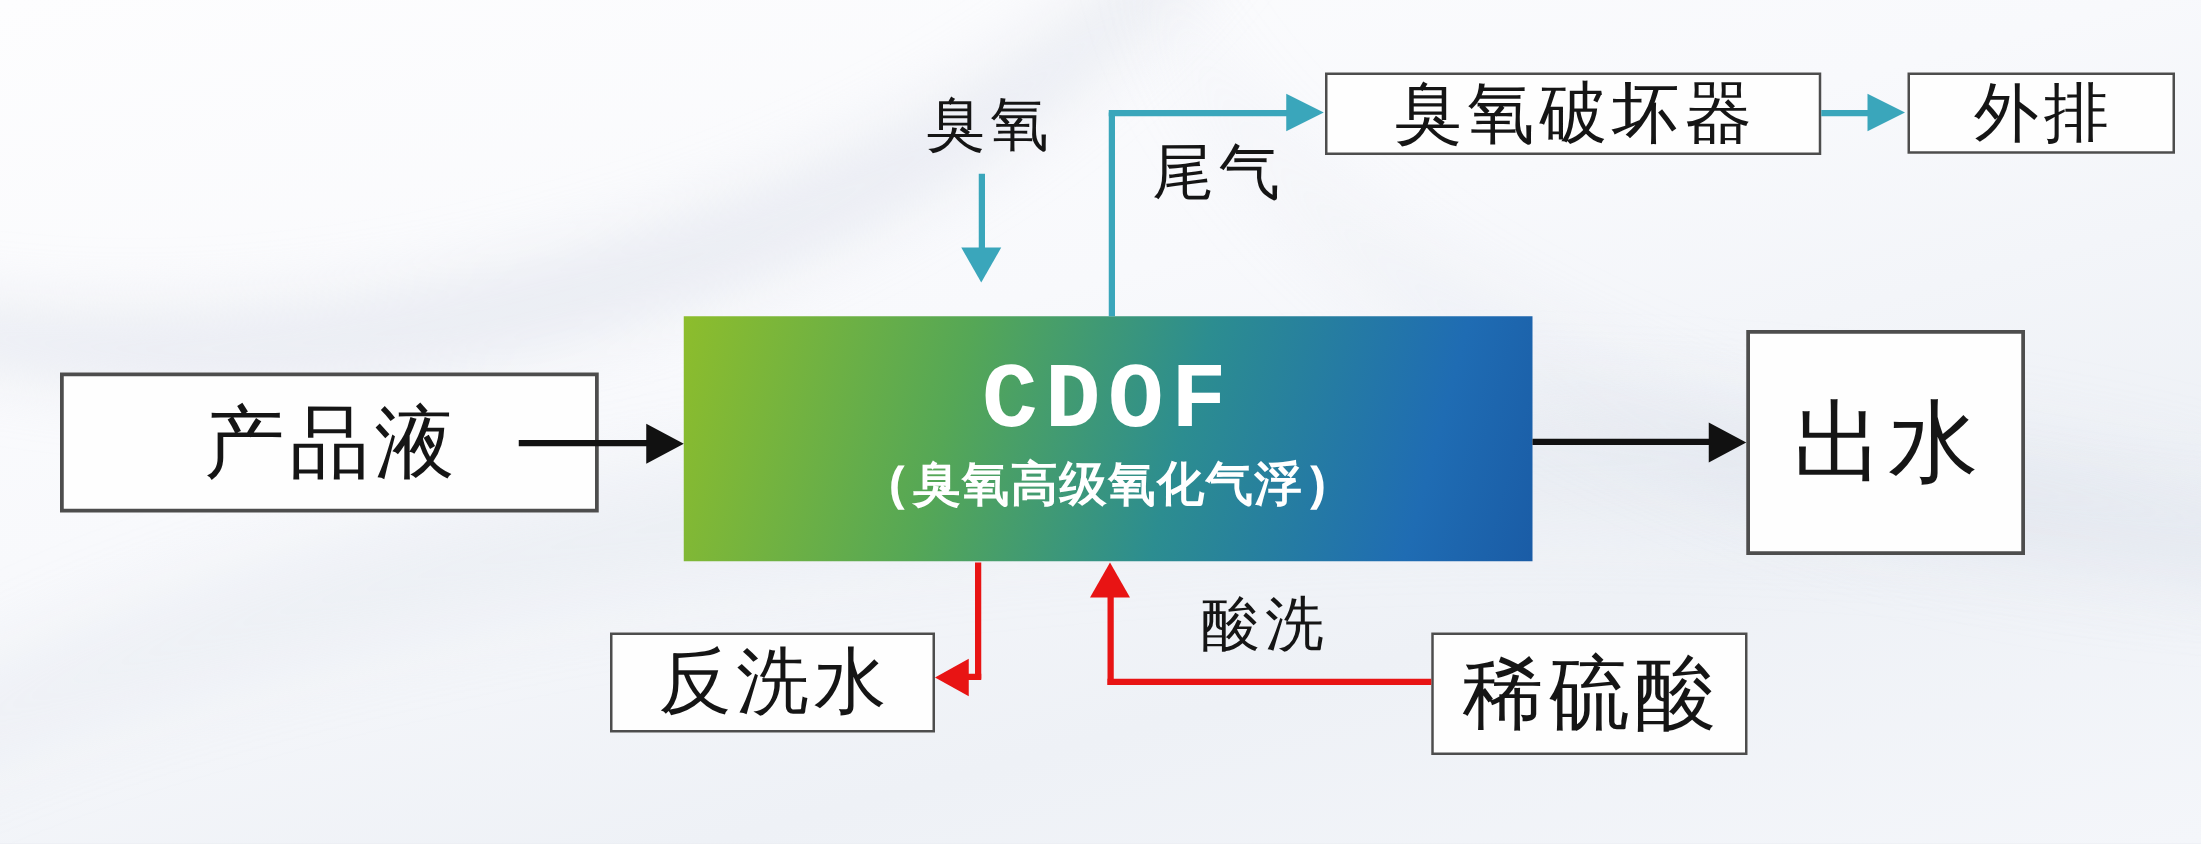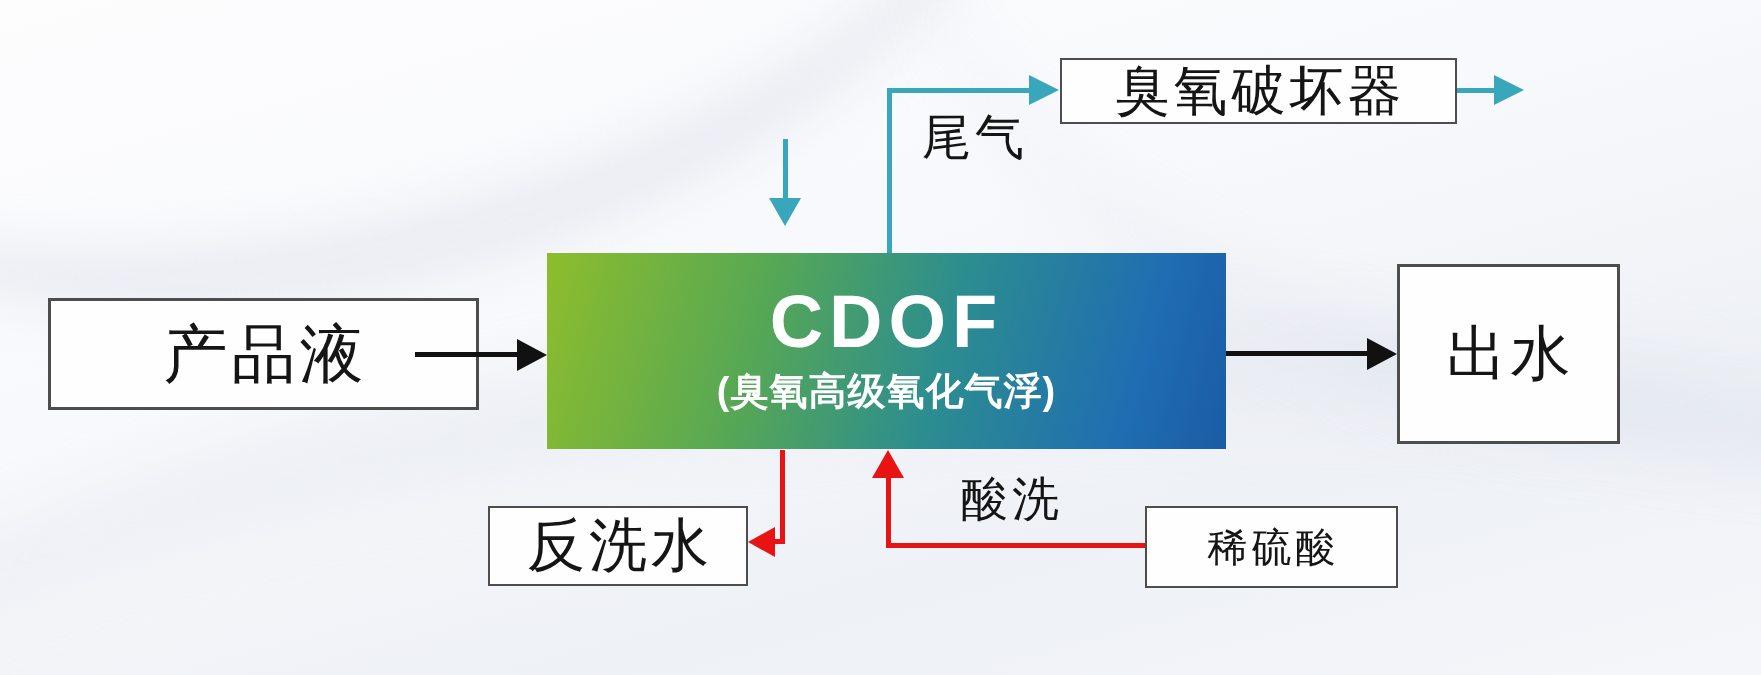--- a/index.html
+++ b/index.html
@@ -21,31 +21,31 @@
     border-bottom:60px solid rgba(215,220,232,0.25);filter:blur(30px);transform:rotate(10deg);}
 
   .node{
     position:absolute;display:flex;align-items:center;justify-content:center;
     background:#fefefe;border:3px solid #4d4d4d;box-sizing:border-box;
     letter-spacing:4px;white-space:nowrap;
   }
   .node span{transform:translateX(2px);} 
 
   .box-product{left:48px;top:298px;width:431px;height:112px;font-size:64px;justify-content:center;}
-  .box-effluent{left:1397px;top:264px;width:223px;height:180px;font-size:60px;}
+  .box-effluent{left:1397px;top:264px;width:223px;height:180px;font-size:72px;}
   .box-destructor{left:1060px;top:58px;width:397px;height:66px;font-size:54px;border-width:2px;}
   .box-outfall{left:1526px;top:58px;width:214px;height:65px;font-size:52px;border-width:2px;}
   .box-backwash{left:488px;top:506px;width:260px;height:80px;font-size:58px;border-width:2px;justify-content:center;}
-  .box-acid{left:1145px;top:506px;width:253px;height:82px;font-size:40px;border-width:2px;}
+  .box-acid{left:1145px;top:506px;width:253px;height:98px;font-size:65px;border-width:2px;}
 
   .box-cdof{
     left:547px;top:253px;width:679px;height:196px;
     position:absolute;display:flex;flex-direction:column;align-items:center;justify-content:center;
     background:linear-gradient(105deg,#8dbd2c 0%,#55a756 32%,#2c8d90 58%,#1f6cb3 86%,#1a5ca6 100%);
-    color:#ffffff;font-family:Liberation Sans, sans-serif;font-weight:bold;
+    color:#ffffff;font-family:Liberation Mono, monospace;font-weight:bold;
     text-align:center;
   }
   .cdof-title{font-size:74px;line-height:80px;letter-spacing:6px;}
   .cdof-subtitle{font-size:38px;line-height:58px;letter-spacing:1px;}
 
   .flowlabel{position:absolute;font-size:47px;letter-spacing:4px;white-space:nowrap;text-align:center;}
   .lbl-ozone{left:712px;top:68px;width:160px;}
   .lbl-tailgas{left:895px;top:105px;width:160px;font-size:49px;}
   .lbl-acidwash{left:932px;top:468px;width:160px;font-family:Liberation Serif, serif;}
 
@@ -83,29 +83,33 @@
   </div>
 
   <div class="node box-effluent">
     <span>出水</span>
   </div>
 
   <div class="node box-destructor">
     <span>臭氧破坏器</span>
   </div>
 
+  <div class="node box-outfall">
+    <span>外排</span>
+  </div>
 
   <div class="node box-backwash">
     <span>反洗水</span>
   </div>
 
   <div class="node box-acid">
     <span>稀硫酸</span>
   </div>
 
+  <div class="flowlabel lbl-ozone">臭氧</div>
   <div class="flowlabel lbl-tailgas">尾气</div>
   <div class="flowlabel lbl-acidwash">酸洗</div>
 
   <div class="seg black" style="left:415px;top:352px;width:104px;height:5px;"></div>
   <div class="tri r-black" style="left:517px;top:339px;"></div>
 
   <div class="seg black" style="left:1226px;top:351px;width:143px;height:5px;"></div>
   <div class="tri r-black" style="left:1367px;top:338px;"></div>
 
   <div class="seg teal" style="left:783px;top:139px;width:5px;height:61px;"></div>

